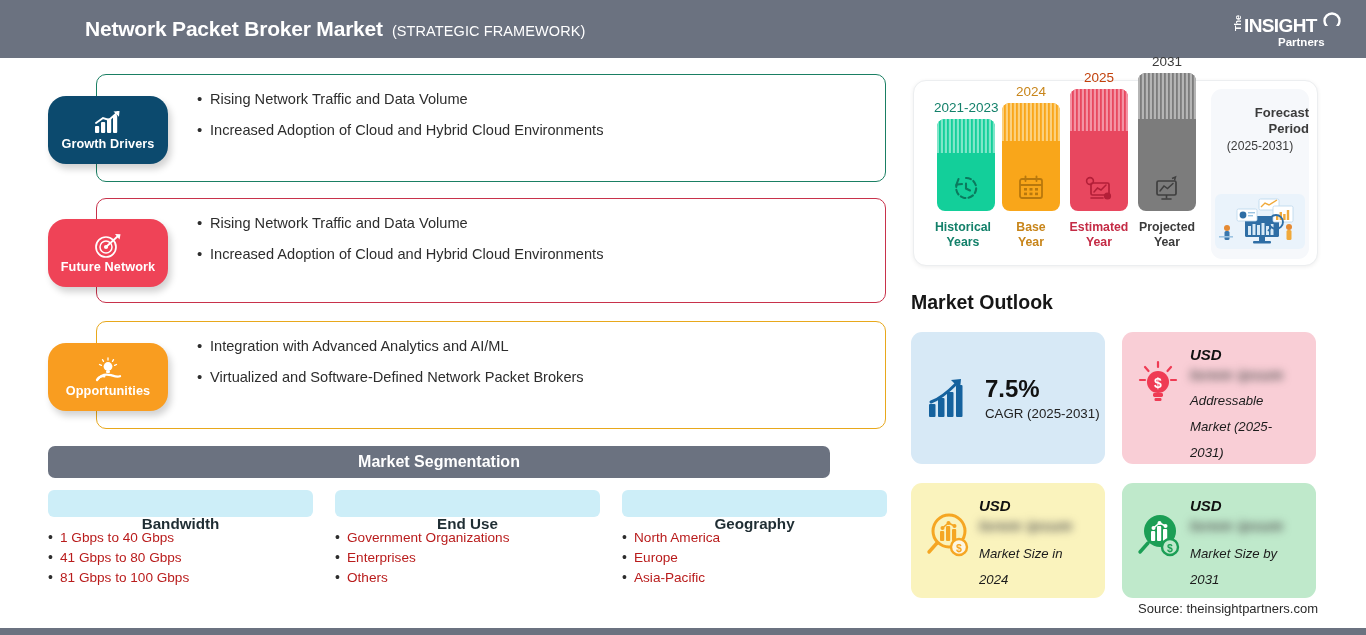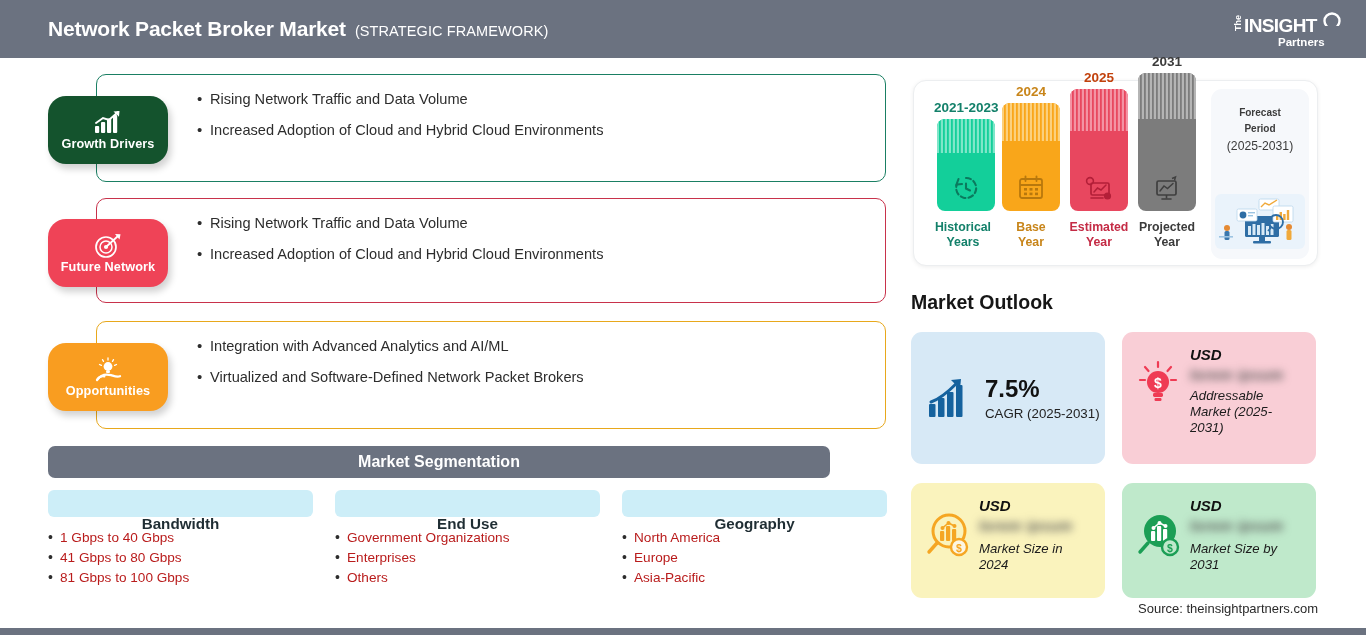--- a/index.html
+++ b/index.html
@@ -7,21 +7,21 @@
     width: 1366px; height: 635px;
     font-family: "Liberation Sans", sans-serif;
     background: #ffffff;
     overflow: hidden;
   }
   .page { position: relative; width: 1366px; height: 635px; background:#fff; }
 
   
   .header {
     position:absolute; left:0; top:0; width:1366px; height:58px;
-    background:#6b7280; display:flex; align-items:center;
+    background:#6b7280; display:flex; align-items:center;padding-left:37px;
   }
   .header-title-wrap { display:flex; align-items:baseline; margin-left:48px; }
   .header-title { color:#ffffff; font-size:21px; font-weight:bold; letter-spacing:-0.2px; }
   .header-sub { color:#ffffff; font-size:14.5px; font-weight:normal; margin-left:9px; letter-spacing:0.1px; }
   .logo { position:absolute; right:18px; top:8px; width:120px; height:44px; }
 
   
   .panel {
     position:absolute; border-radius:10px; background:#fff;
   }
@@ -34,21 +34,21 @@
   .bullets li:before { content:"\2022"; position:absolute; left:0; top:-1px; color:#2d2d2d; font-size:15px; }
 
   
   .badge {
     position:absolute; width:120px; height:68px; border-radius:18px;
     display:flex; flex-direction:column; align-items:center; justify-content:center;
     box-shadow: 3px 5px 7px rgba(0,0,0,0.18);
   }
   .badge-label { color:#fff; font-size:12.7px; font-weight:bold; letter-spacing:0.1px; margin-top:1px; }
   .badge-icon { width:30px; height:26px; display:block; }
-  .badge-green  { left:48px; top:96px;  background:#14532d; }
+  .badge-green  { left:48px; top:96px;  background:#0c4a6e; }
   .badge-red    { left:48px; top:219px; background:#ef4357; }
   .badge-orange { left:48px; top:343px; background:#f99d20; }
 
   
   .seg-header {
     position:absolute; left:48px; top:446px; width:782px; height:32px;
     background:#6b7280; border-radius:7px;
     display:flex; align-items:center; justify-content:center;
   }
   .seg-header span { color:#fff; font-size:16px; font-weight:bold; }
@@ -66,36 +66,36 @@
   .seg-list li:before { content:"\2022"; position:absolute; left:0; top:-1px; font-size:14px; color:#2d2d2d; }
 
   
   .forecast-card {
     position:absolute; left:913px; top:80px; width:405px; height:186px;
     background:#ffffff; border:1px solid #eceef0; border-radius:13px;
     box-shadow: 0 1px 4px rgba(0,0,0,0.07);
   }
   .fc-inner { position:relative; width:100%; height:100%; }
   .bar-group { position:absolute; bottom:54px; display:flex; flex-direction:column; align-items:center; }
-  .bar-year { font-size:13.5px; font-weight:bold; margin-bottom:4px; white-space:nowrap; }
+  .bar-year { font-size:13.5px; font-weight:normal; margin-bottom:4px; white-space:nowrap; }
   .bar {
     width:58px; border-radius:8px; position:relative; overflow:hidden;
     display:flex; align-items:flex-end; justify-content:center;
   }
   .bar-stripes { position:absolute; left:0; top:0; width:100%; }
   .bar-icon { position:relative; width:30px; height:28px; margin-bottom:9px; }
   .bar-caption {
     position:absolute; text-align:center; font-size:12.3px; font-weight:bold;
     line-height:14.5px; bottom:14px; width:86px;
   }
   .forecast-panel {
     position:absolute; right:8px; top:8px; width:98px; height:170px;
     background:#f6f8fb; border-radius:11px;
   }
-  .fp-title { text-align:center; font-size:10px; font-weight:bold; color:#3b3b3b; line-height:16px; margin-top:16px; }
+  .fp-title { text-align:right; font-size:13px; font-weight:bold; color:#3b3b3b; line-height:16px; margin-top:16px; }
   .fp-sub  { text-align:center; font-size:12.2px; color:#3b3b3b; margin-top:2px; }
   .fp-illus { position:absolute; bottom:10px; left:4px; width:90px; height:55px; }
 
   
   .outlook-title { position:absolute; left:911px; top:291px; font-size:19.5px; font-weight:bold; color:#161616; }
   .ocard { position:absolute; border-radius:11px; }
   .ocard-cagr { left:911px; top:332px; width:194px; height:132px; background:#d7e9f6; }
   .ocard-tam  { left:1122px; top:332px; width:194px; height:132px; background:#f9ced6; }
   .ocard-2024 { left:911px; top:483px; width:194px; height:115px; background:#faf3bd; }
   .ocard-2031 { left:1122px; top:483px; width:194px; height:115px; background:#bfe9cb; }
@@ -107,21 +107,21 @@
   .cagr-lbl { font-size:13.3px; color:#222; margin-top:3px; }
 
   .ocard-body { display:flex; padding:14px 12px 0 12px; height:100%; }
   .ocard-icon { width:48px; height:48px; flex:none; margin-top:14px; }
   .ocard-txt { margin-left:8px;font-style:italic; }
   .ocard-usd { font-size:15px; font-weight:bold; color:#111; }
   .blurred {
     font-size:15px; font-weight:bold; color:#555; margin-top:3px;
     filter: blur(4.2px); user-select:none; letter-spacing:0.4px;
   }
-  .ocard-cap { font-size:13.2px; color:#1c1c1c; line-height:16px; margin-top:5px; }
+  .ocard-cap { font-size:13.2px; color:#1c1c1c; line-height:26px; margin-top:5px; }
   .ocard-cap.tight { margin-top:7px; }
 
   .source { position:absolute; right:48px; top:601px; font-size:13px; color:#2a2a2a; }
   .bottom-rule { position:absolute; left:0; top:628px; width:1366px; height:7px; background:#6b7280; }
   .left-rule { position:absolute; left:0; top:58px; width:7px; height:577px; background:#ffffff; }
 </style>
 </head>
 <body>
 
 <div class="page">

